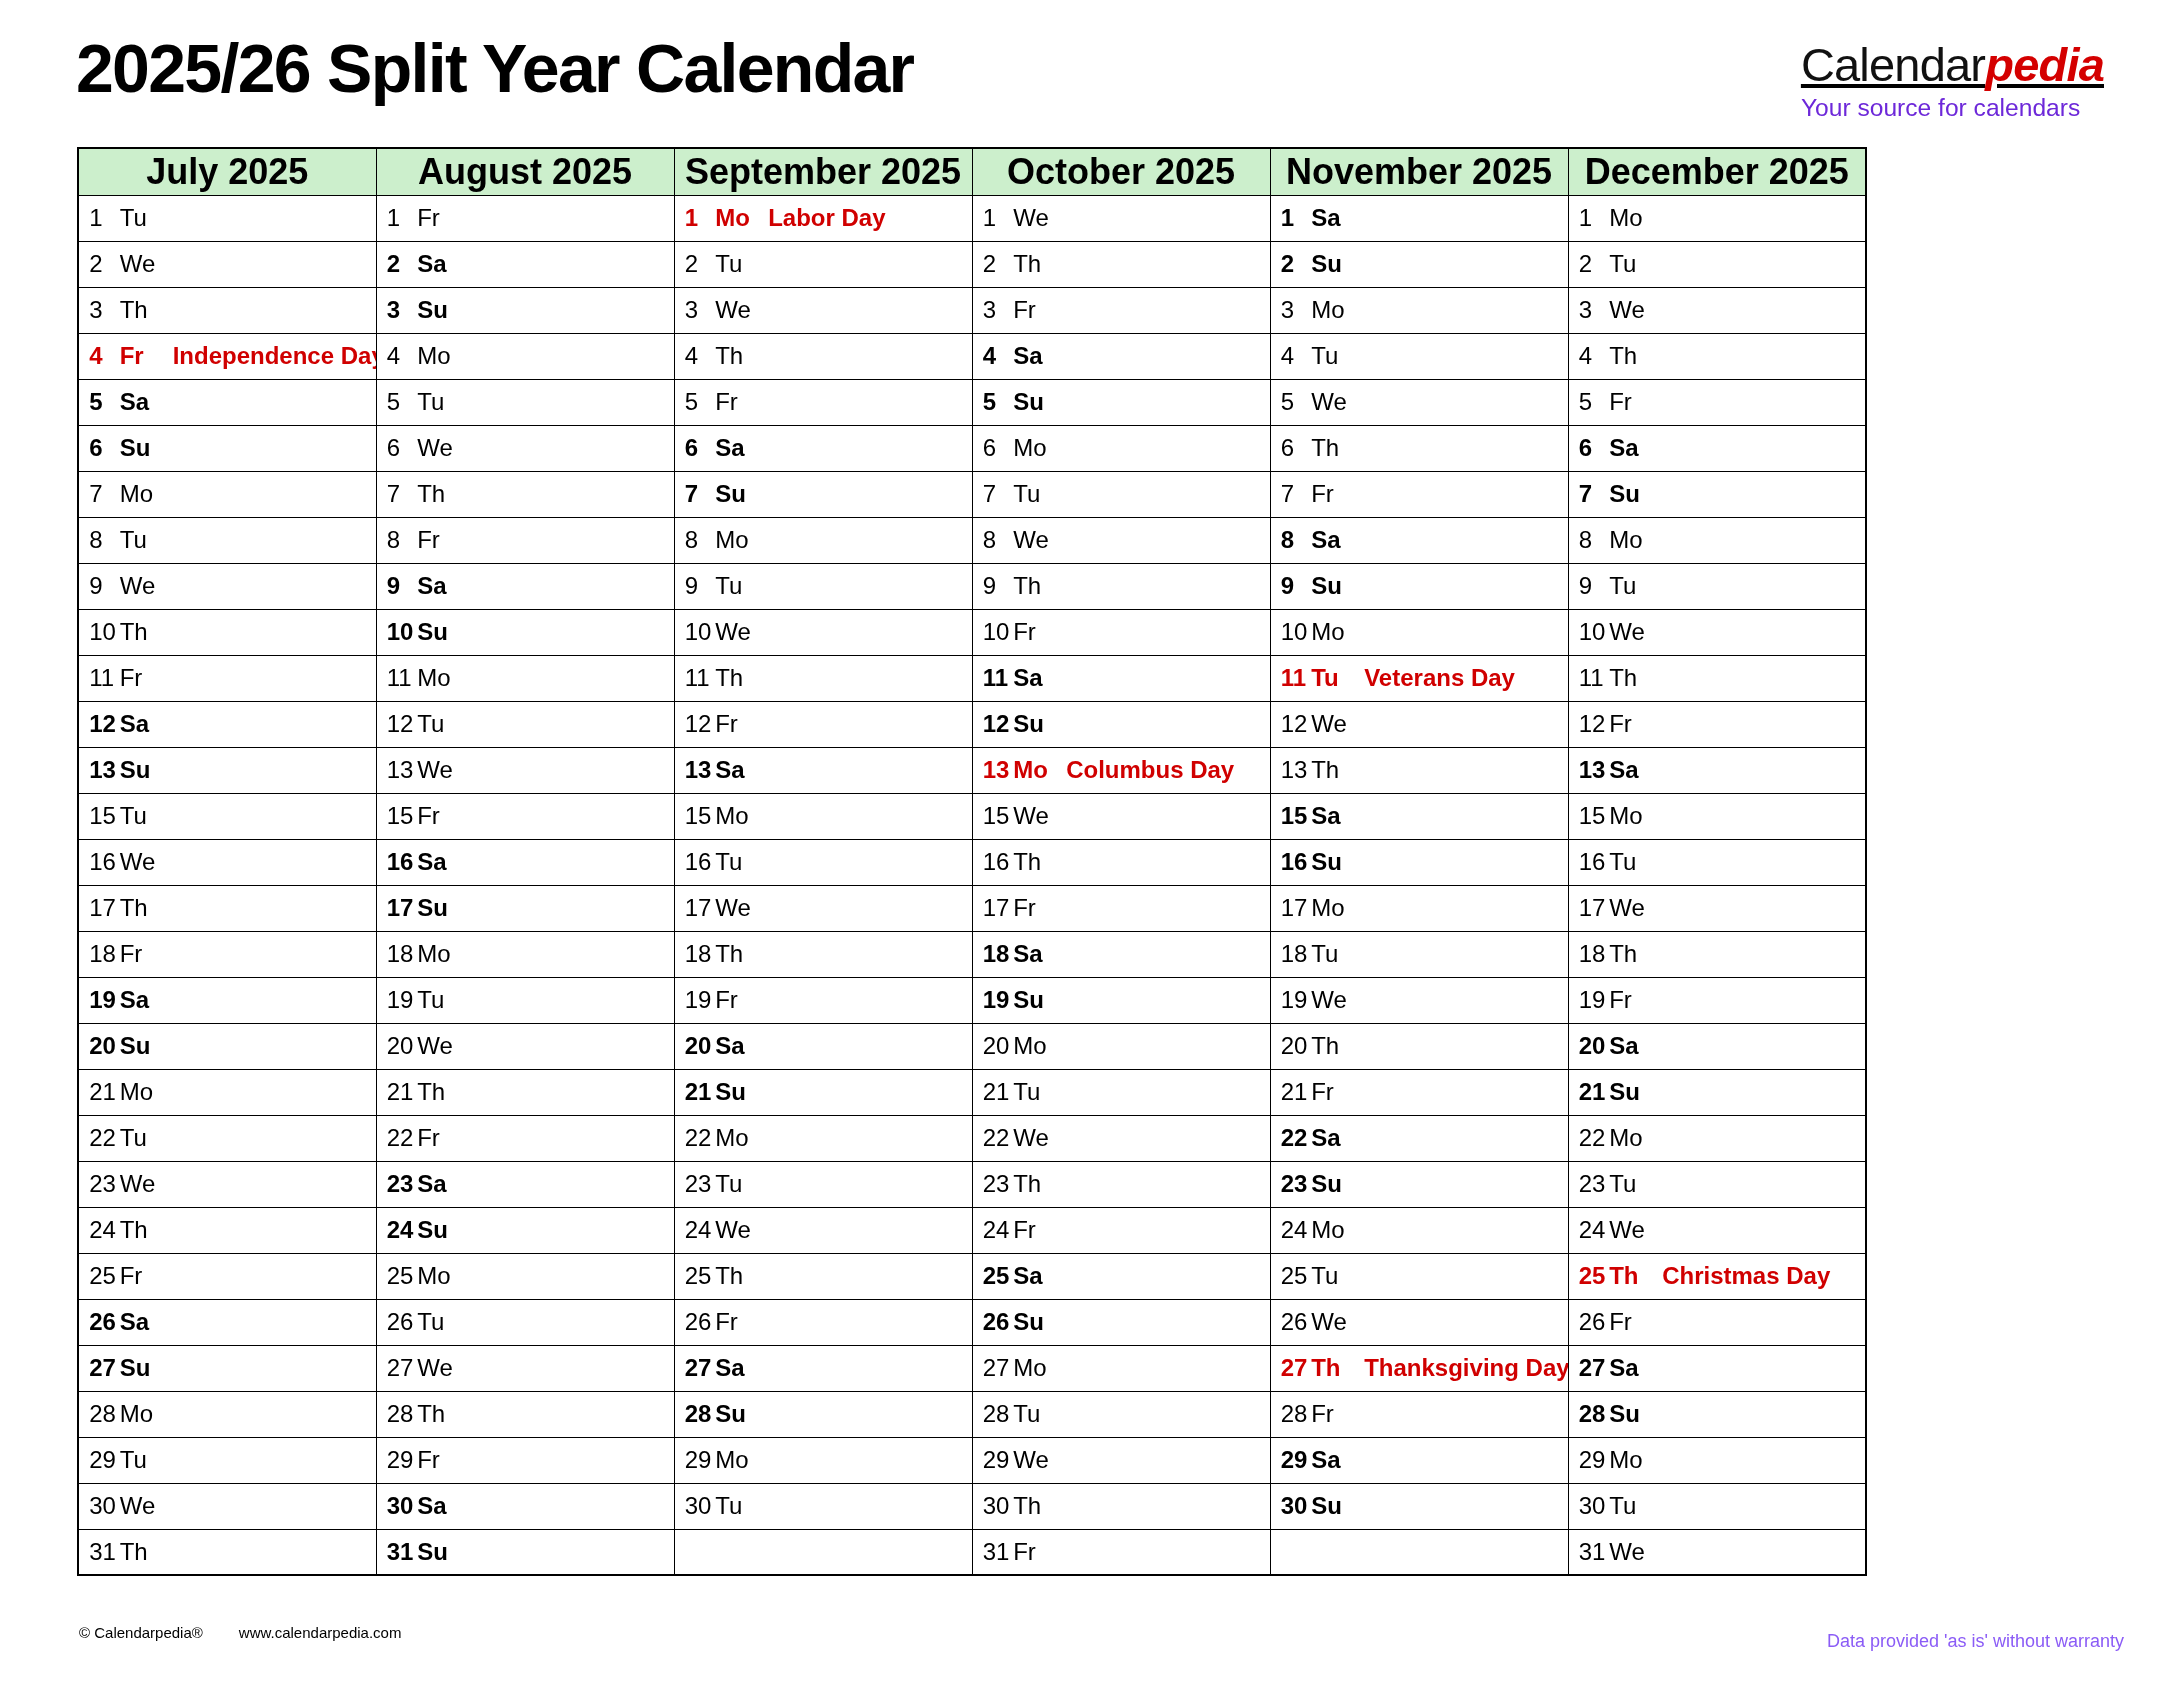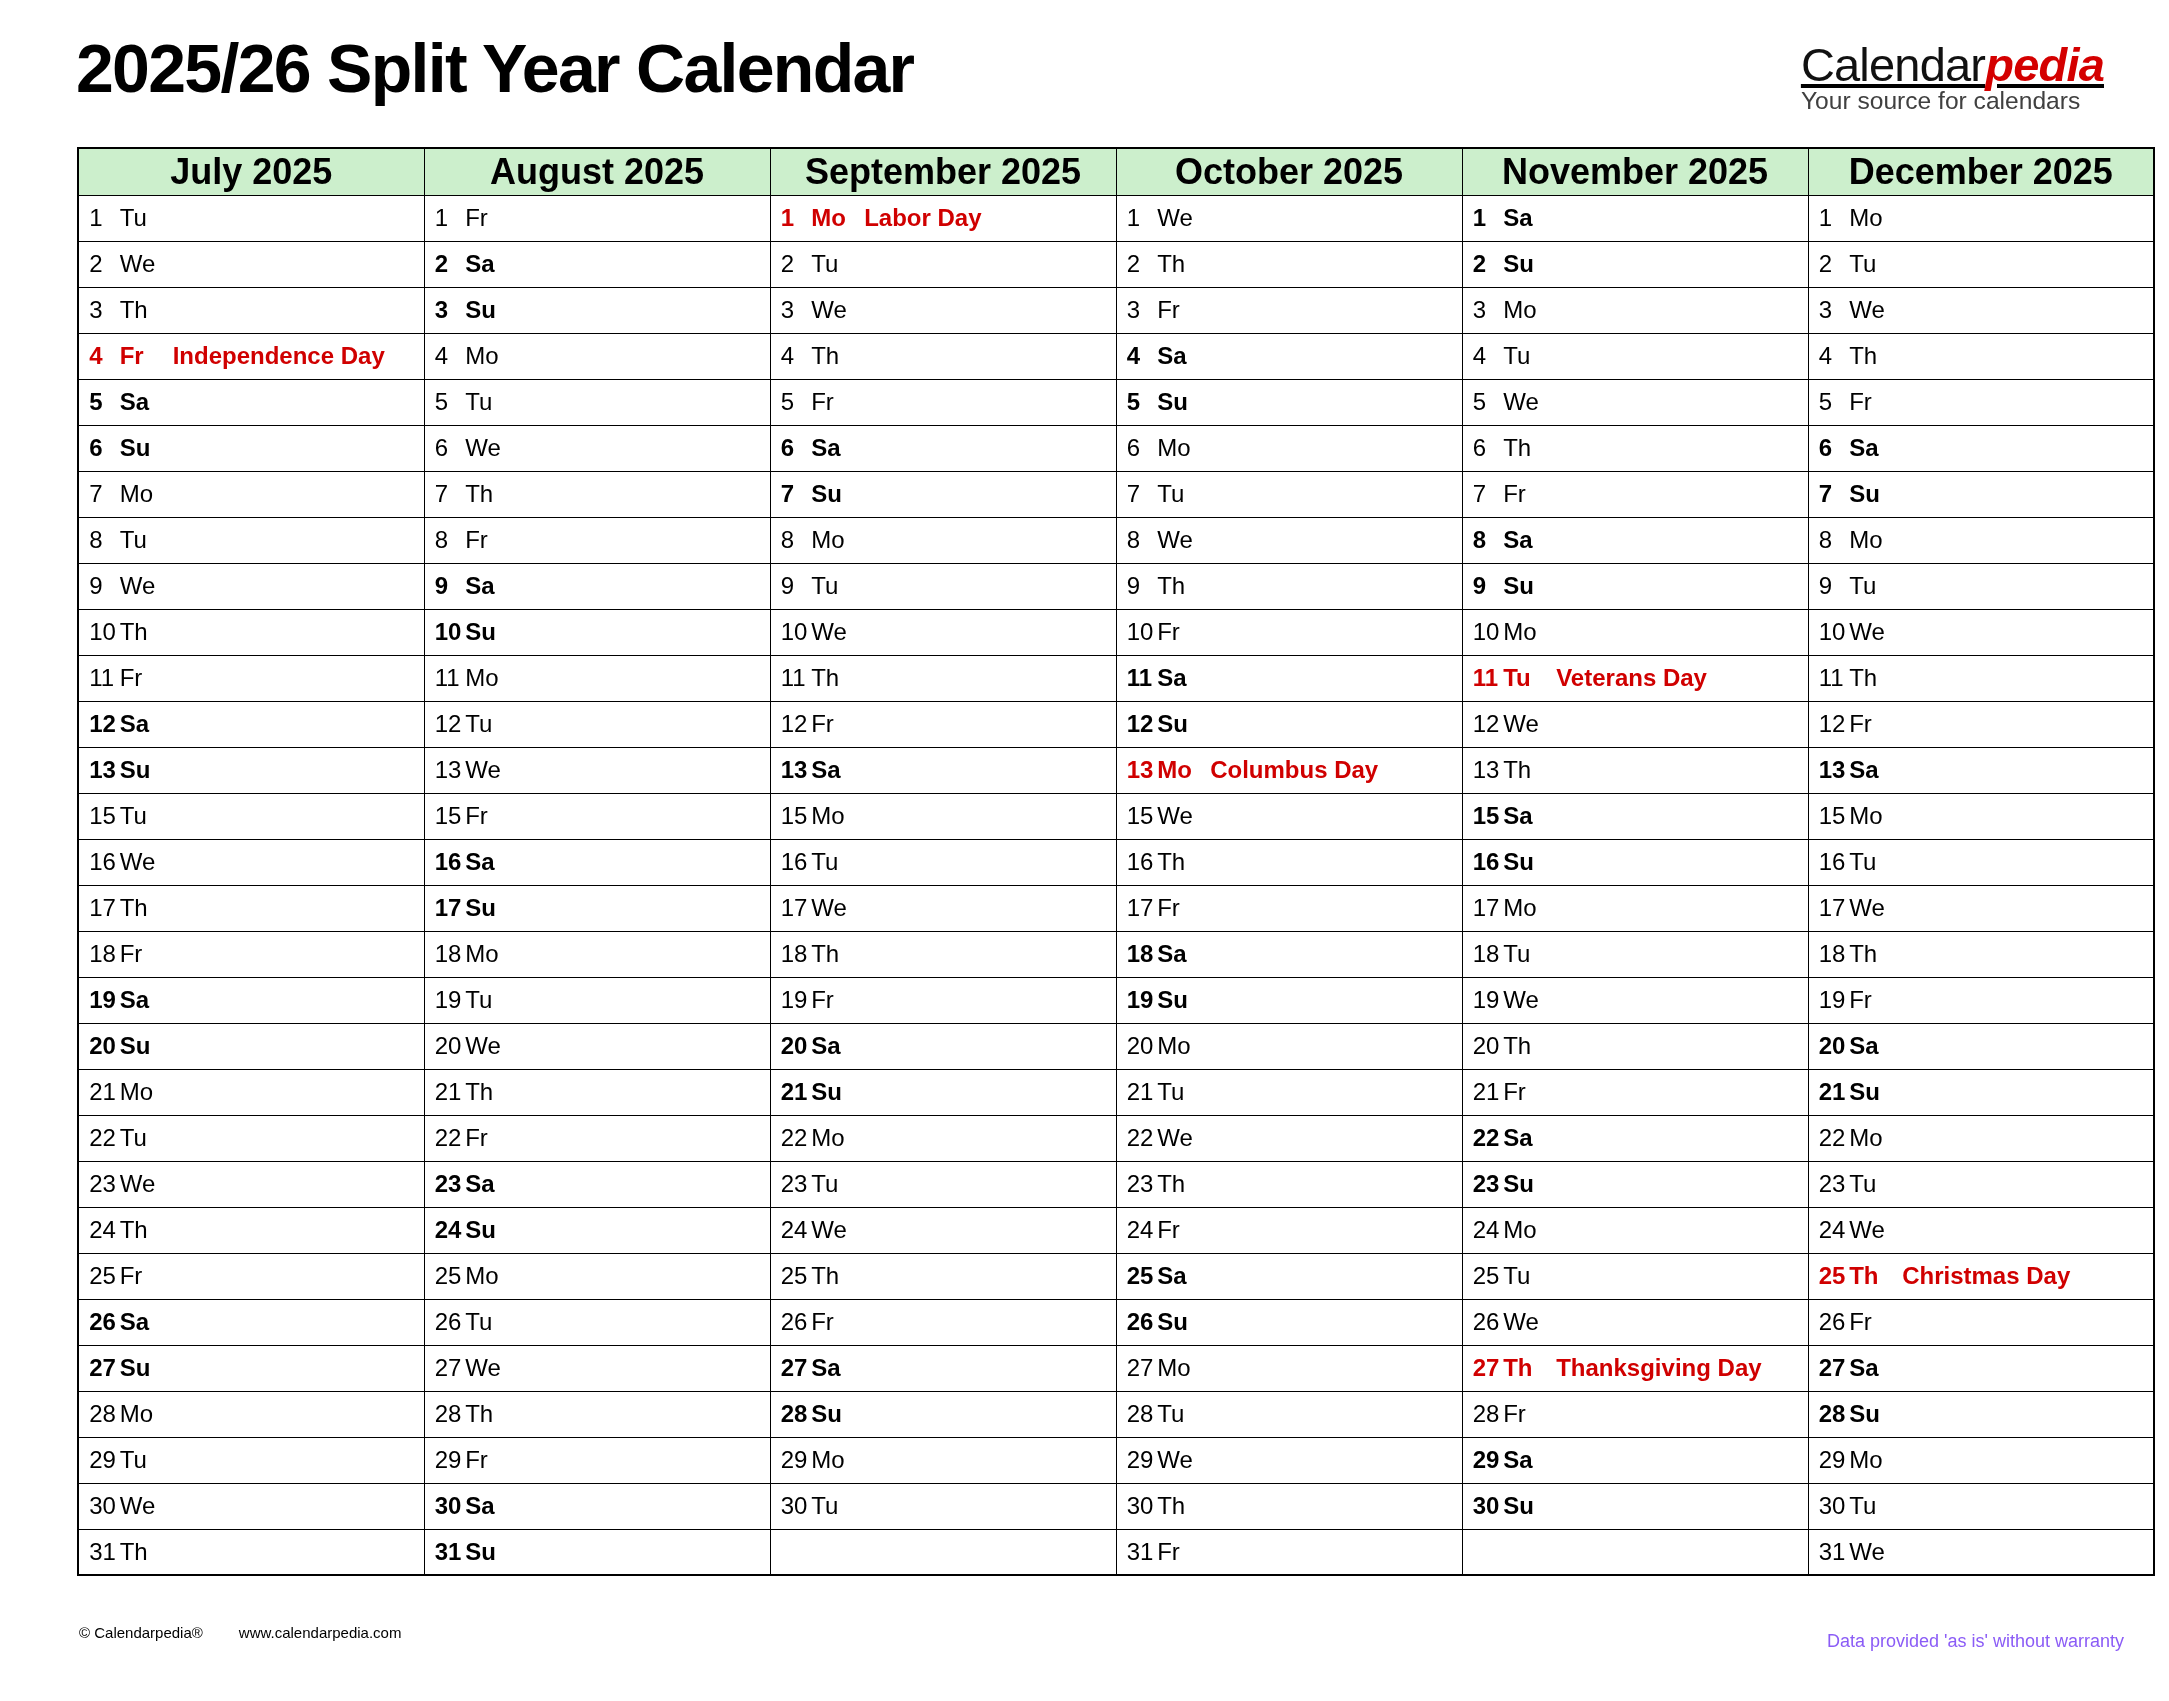--- a/index.html
+++ b/index.html
@@ -13,24 +13,24 @@
     position:absolute; left:76px; top:34px;
     font-size:68px; font-weight:bold; letter-spacing:-1.7px;
     line-height:68px; white-space:nowrap; color:#000;
   }
   .logo {
     position:absolute; right:66px; top:41px; text-align:left; line-height:1.0;
   }
   .logo .brand { font-size:47px; letter-spacing:-0.8px; white-space:nowrap;text-decoration:underline; }
   .logo .brand .black { color:#111; }
   .logo .brand .red { color:var(--brand-red,#d40000); font-weight:bold; font-style:italic; }
-  .logo .tagline { font-size:24.6px; color:#404040; margin-top:1px; white-space:nowrap; }
+  .logo .tagline { font-size:24.6px; color:#6d28d9; margin-top:8px; white-space:nowrap; }
 
   table.calendar {
-    position:absolute; left:77px; top:147px; width:2078px;
+    position:absolute; left:77px; top:147px; width:1790px;
     border-collapse:collapse; table-layout:fixed;
     border:2.5px solid var(--border,#000);
   }
   table.calendar th {
     height:47px; background:var(--header-bg,#ccefcc);
     border:1.7px solid var(--border,#000);
     font-size:36px; font-weight:bold; text-align:center; vertical-align:middle;
   }
   table.calendar td {
     height:46px; border:1.7px solid var(--border,#000);

